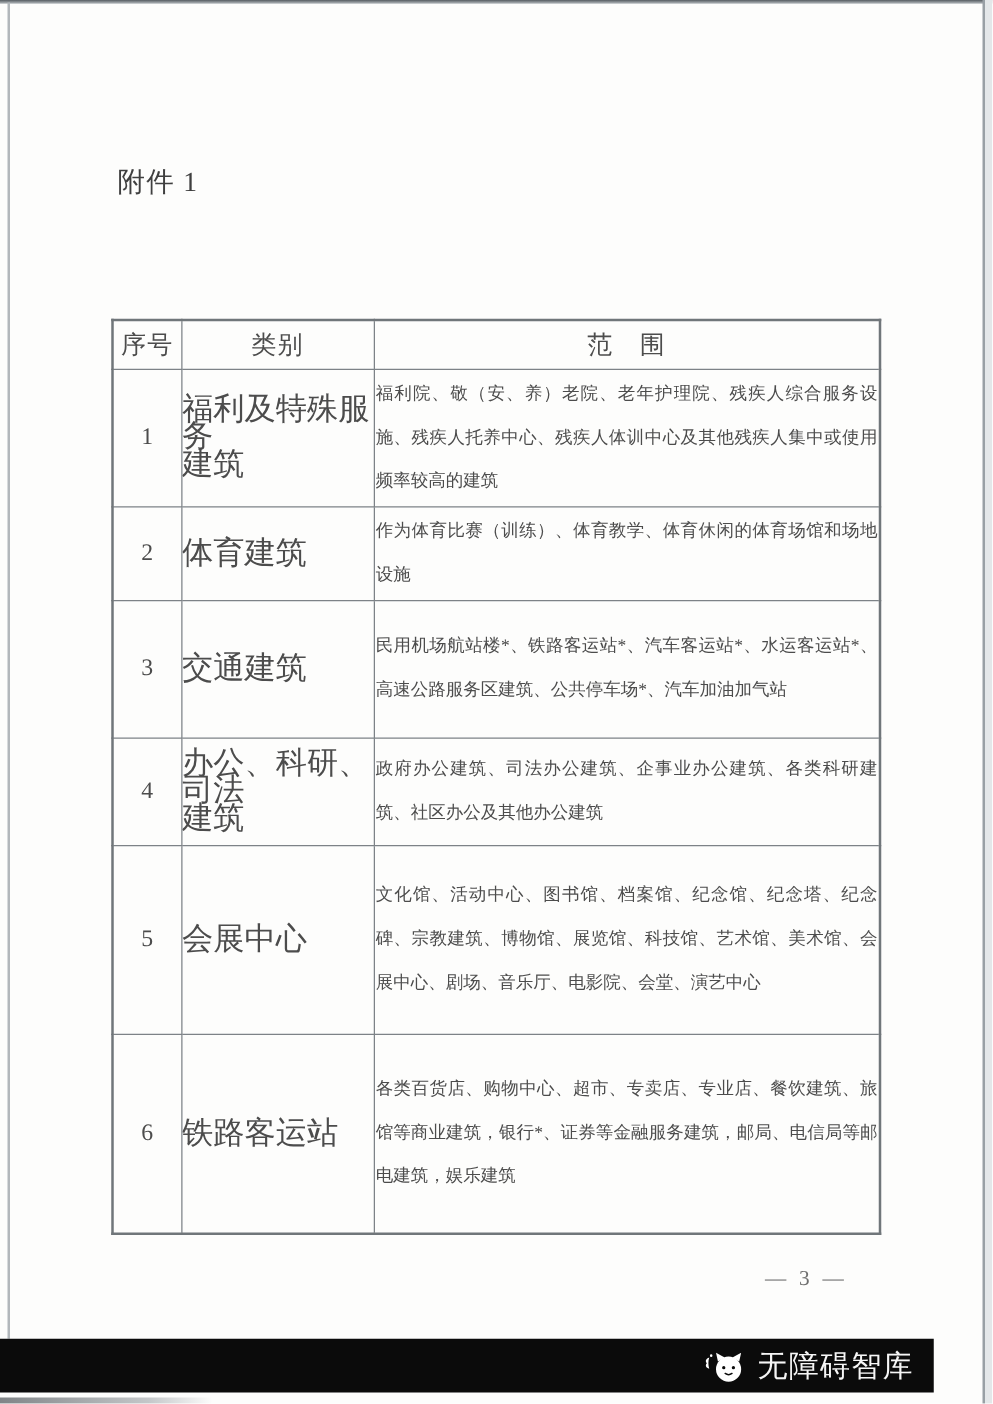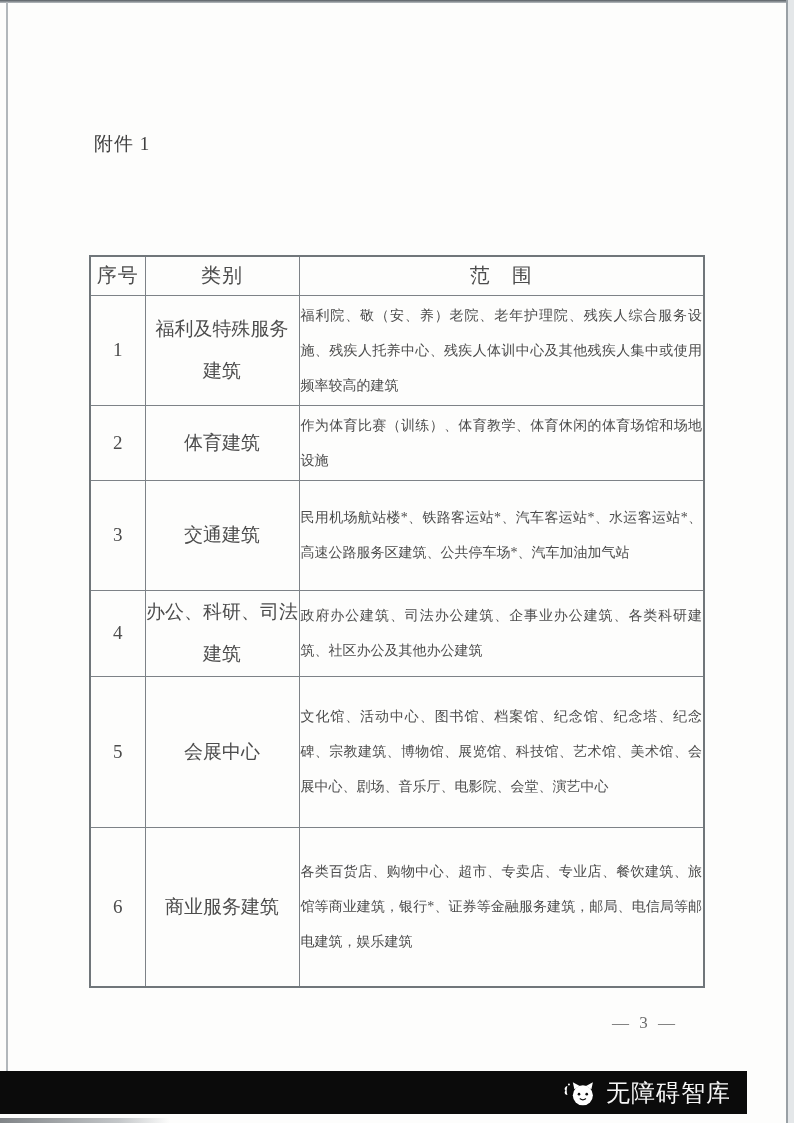--- a/index.html
+++ b/index.html
@@ -10,36 +10,36 @@
   }
   
   .edge-top{position:absolute;left:0;top:0;width:794px;height:3px;
     background:linear-gradient(to bottom,#565d62,#b9bec2);}
   .edge-left{position:absolute;left:6px;top:2px;width:2px;height:1069px;background:#b2b7bb;}
   .edge-right-line{position:absolute;left:786px;top:0;width:2px;height:1123px;background:#99a0a5;}
   .edge-right-fill{position:absolute;left:788px;top:0;width:6px;height:1123px;background:#e4e7e9;}
   .edge-bottom{position:absolute;left:0;top:1118px;width:170px;height:5px;
     background:linear-gradient(to right,#808487,#c4c7c9 70%,rgba(255,255,255,0));}
 
-  .attachment{position:absolute;left:94px;top:131px;font-size:19px;color:#3f3f3f;letter-spacing:1px;}
+  .attachment{position:absolute;left:94px;top:131px;font-size:22px;color:#3f3f3f;letter-spacing:1px;}
   .title{position:absolute;left:0;top:188px;width:794px;margin:0;text-align:center;
     font-size:29px;font-weight:700;color:#383838;letter-spacing:0.5px;}
 
   table.catalog{position:absolute;left:89px;top:255px;border-collapse:collapse;
     table-layout:fixed;background:transparent;}
   table.catalog{border:2px solid #70767a;}
   .catalog th,.catalog td{border:1px solid #7d8287;vertical-align:middle;
     font-weight:400;color:#4c4c4c;overflow:hidden;}
   col.c1{width:55px;}col.c2{width:154px;}col.c3{width:405px;}
   tr.hr{height:39px;}
   tr.r0{height:107px;}tr.r1{height:73px;}tr.r2{height:110px;}
   tr.r3{height:86px;}tr.r4{height:151px;}tr.r5{height:160px;}
   .catalog th{font-size:20px;text-align:center;letter-spacing:1px;}
   td.no{font-size:19px;text-align:center;}
-  td.cat{font-size:19px;text-align:center;white-space:pre-line;line-height:42px;padding:0;}
+  td.cat{font-size:25px;text-align:left;white-space:pre-line;line-height:22px;padding:0;}
   td.scope{font-size:14px;text-align:justify;text-justify:inter-character;
     line-height:35px;padding:2px 1px;word-break:break-all;}
 
   .pageno{position:absolute;left:560px;top:1013px;width:170px;text-align:center;
     font-size:17px;color:#6e6e6e;letter-spacing:3px;}
 
   .brandbar{position:absolute;left:0;top:1071px;width:747px;height:43px;background:#0b0b0b;
     display:flex;align-items:center;justify-content:flex-end;gap:10px;
     padding-right:16px;box-sizing:border-box;}
   .brandlogo{width:34px;height:30px;flex:0 0 auto;}
@@ -96,21 +96,21 @@
 建筑</td>
         <td class="scope">政府办公建筑、司法办公建筑、企事业办公建筑、各类科研建筑、社区办公及其他办公建筑</td>
       </tr>
       <tr class="r4">
         <td class="no">5</td>
         <td class="cat">会展中心</td>
         <td class="scope">文化馆、活动中心、图书馆、档案馆、纪念馆、纪念塔、纪念碑、宗教建筑、博物馆、展览馆、科技馆、艺术馆、美术馆、会展中心、剧场、音乐厅、电影院、会堂、演艺中心</td>
       </tr>
       <tr class="r5">
         <td class="no">6</td>
-        <td class="cat">商业服务建筑</td>
+        <td class="cat">铁路客运站</td>
         <td class="scope">各类百货店、购物中心、超市、专卖店、专业店、餐饮建筑、旅馆等商业建筑，银行*、证券等金融服务建筑，邮局、电信局等邮电建筑，娱乐建筑</td>
       </tr>
     </tbody>
   </table>
 
   <div class="pageno">— 3 —</div>
 
   <div class="brandbar">
     <svg class="brandlogo" viewBox="0 0 44 36" aria-hidden="true">
       <g fill="#ffffff">

